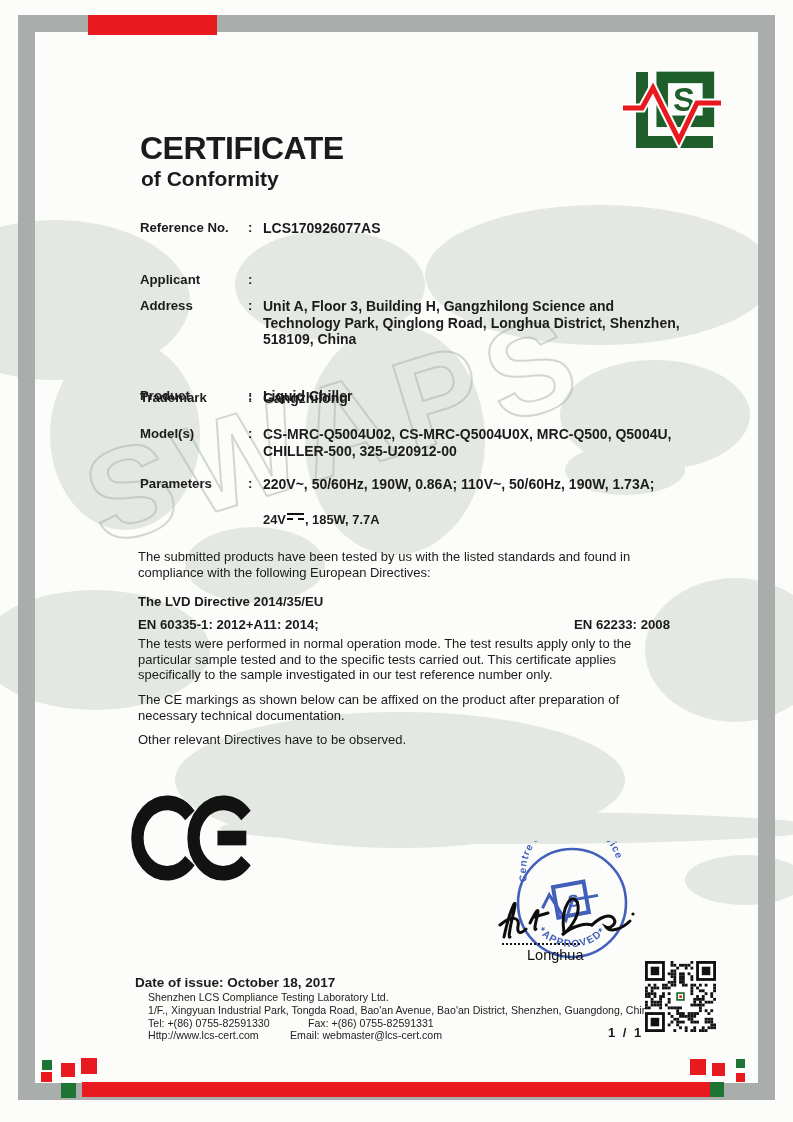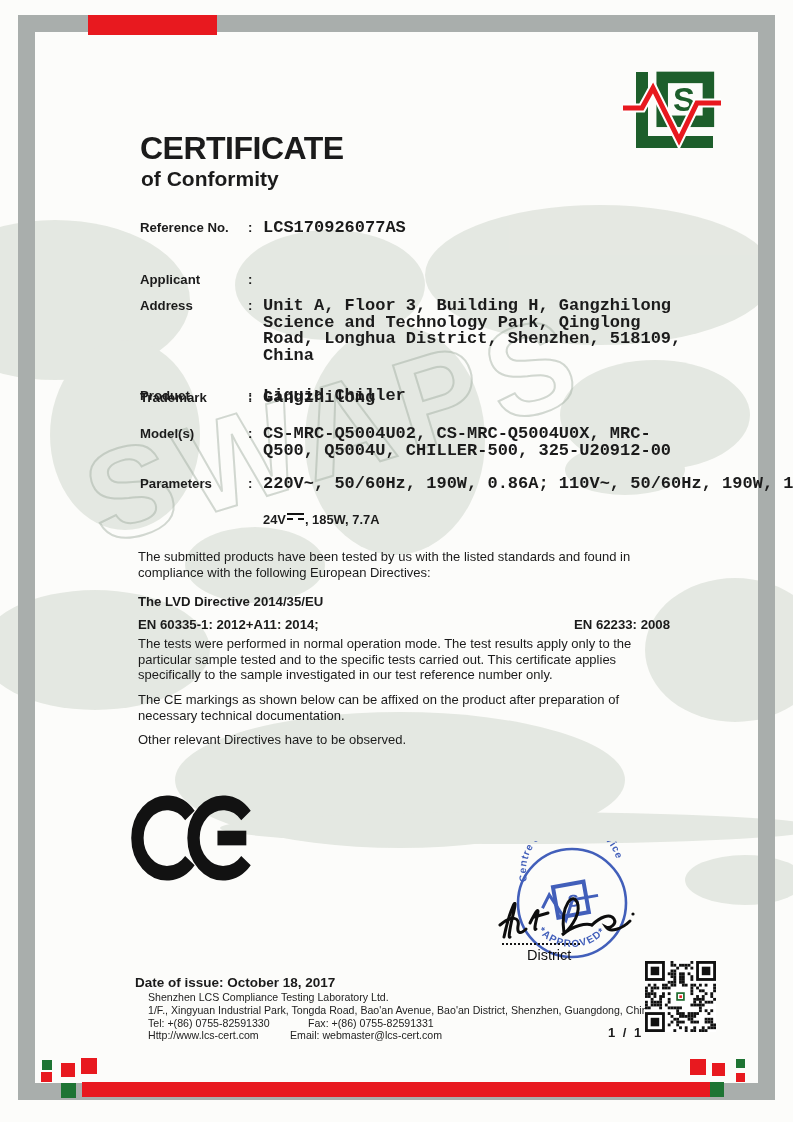--- a/index.html
+++ b/index.html
@@ -20,21 +20,21 @@
   #topbar{left:88px;top:15px;width:129px;height:20px;background:#e8191f;}
   #botbar{left:82px;top:1082px;width:628px;height:15px;background:#e8191f;}
   .red{background:#e8191f;} .green{background:#1e7433;}
   
   .c{position:absolute;z-index:4;}
   #title{left:140px;top:130px;font-size:32px;font-weight:bold;letter-spacing:-.5px;}
   #subtitle{left:141px;top:167px;font-size:21px;font-weight:bold;}
   .frow{left:140px;display:flex;font-weight:bold;}
   .flabel{width:108px;font-size:13.2px;}
   .fcolon{width:15px;font-size:13.2px;}
-  .fvalue{width:424px;font-size:17px;line-height:16.5px;font-family:Liberation Mono, monospace;}
+  .fvalue{width:424px;font-size:14px;line-height:16.5px;}
   .nowrap{white-space:nowrap;}
   #fr0{top:220px;} #fr1{top:272px;} #fr2{top:298px;} #fr3{top:346px;margin-top:44px;}
   #fr4{top:388px;} #fr5{top:426px;} #fr6{top:476px;}
   #fr7{left:263px;top:512px;font-weight:bold;font-size:12.9px;}
   .dc{display:inline-block;width:17px;height:10px;margin:0 1px;position:relative;top:1px;
       border-top:2.5px solid #111;vertical-align:baseline;}
   .dc::after{content:"";position:absolute;left:0;top:3px;width:100%;border-top:2.5px dashed #111;}
   .para{left:138px;width:532px;font-size:13px;line-height:15.5px;}
   #p-intro{top:549px;} #p-dir{top:594px;font-weight:bold;font-size:13.2px;}
   #p-std{top:617px;display:flex;justify-content:space-between;font-weight:bold;font-size:13.2px;}
@@ -188,21 +188,21 @@
       <path d="M14,52 C20,24 28,8 24,26 C20,42 18,54 20,52"></path>
       <path d="M10,40 C22,30 30,32 28,41 C27,48 30,50 36,44"></path>
       <path d="M40,38 C46,26 50,20 47,32 C45,40 44,46 46,44"></path>
       <path d="M44,32 L58,28"></path>
       <path d="M74,48 C70,20 84,4 88,20 C90,32 78,46 72,50 C84,40 96,38 102,40"></path>
       <path d="M102,40 C110,32 120,28 124,34 C127,39 120,44 116,42 C120,48 132,44 140,36"></path>
       <circle cx="143" cy="29" r="1.6" fill="#0d0d0d" stroke="none"></circle>
     </g>
   </svg>
   <div class="c" id="dots"></div>
-  <div class="c" id="manager">District</div>
+  <div class="c" id="manager">Longhua</div>
 
   <div class="c" id="footer">
     <div>Shenzhen LCS Compliance Testing Laboratory Ltd.</div>
     <div>1/F., Xingyuan Industrial Park, Tongda Road, Bao'an Avenue, Bao'an District, Shenzhen, Guangdong, China</div>
     <div class="fline">
       <span class="fcol1">Tel: +(86) 0755-82591330</span>
       <span>Fax: +(86) 0755-82591331</span>
     </div>
     <div class="fline">
       <span class="fcol1b">Http://www.lcs-cert.com</span>

